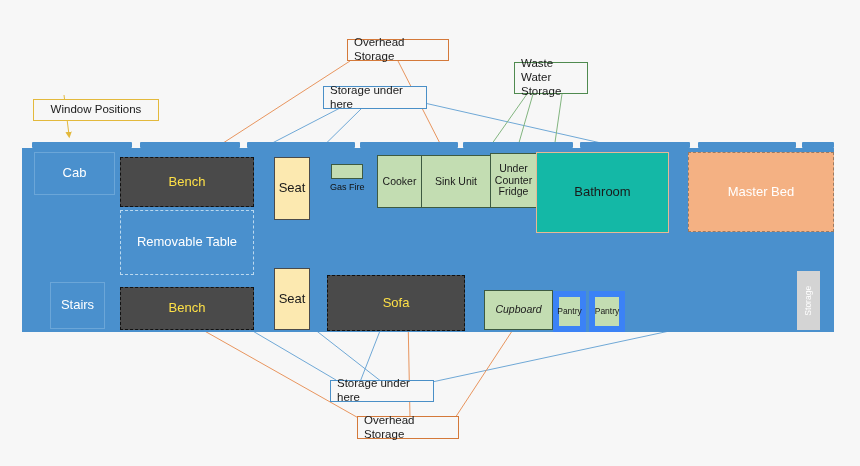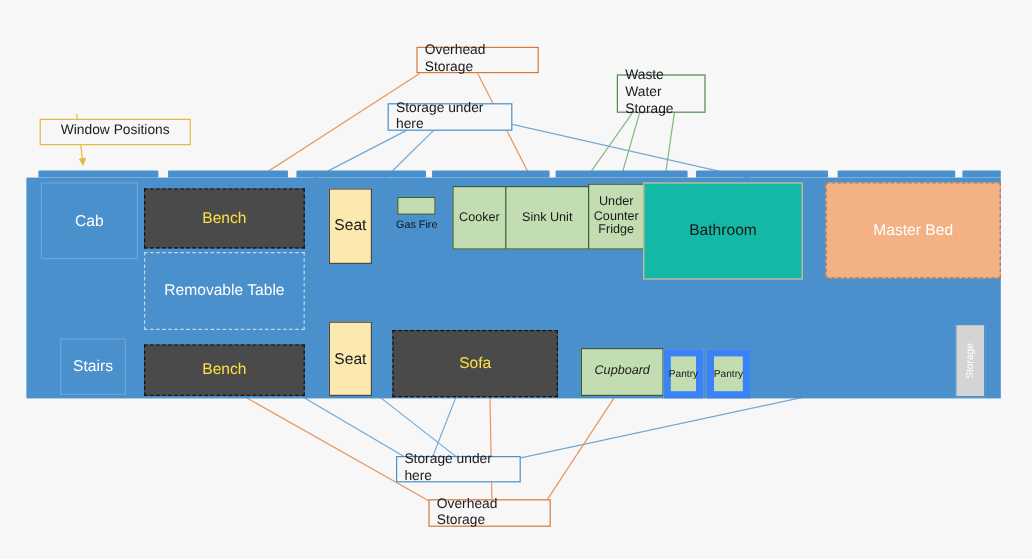--- a/index.html
+++ b/index.html
@@ -158,21 +158,21 @@
   <div class="win" style="left:140px;top:142px;width:100px;"></div>
   <div class="win" style="left:247px;top:142px;width:108px;"></div>
   <div class="win" style="left:360px;top:142px;width:98px;"></div>
   <div class="win" style="left:463px;top:142px;width:110px;"></div>
   <div class="win" style="left:580px;top:142px;width:110px;"></div>
   <div class="win" style="left:698px;top:142px;width:98px;"></div>
   <div class="win" style="left:802px;top:142px;width:32px;"></div>
 
   <div class="plan"></div>
 
-  <div class="box blue" style="left:34px;top:152px;width:81px;height:64px;">
+  <div class="box blue" style="left:34px;top:152px;width:81px;height:43px;">
     <span>Cab</span>
   </div>
 
   <div class="box blue" style="left:50px;top:282px;width:55px;height:47px;">
     <span>Stairs</span>
   </div>
 
   <div class="box dark" style="left:120px;top:157px;width:134px;height:50px;">
     <span>Bench</span>
   </div>

